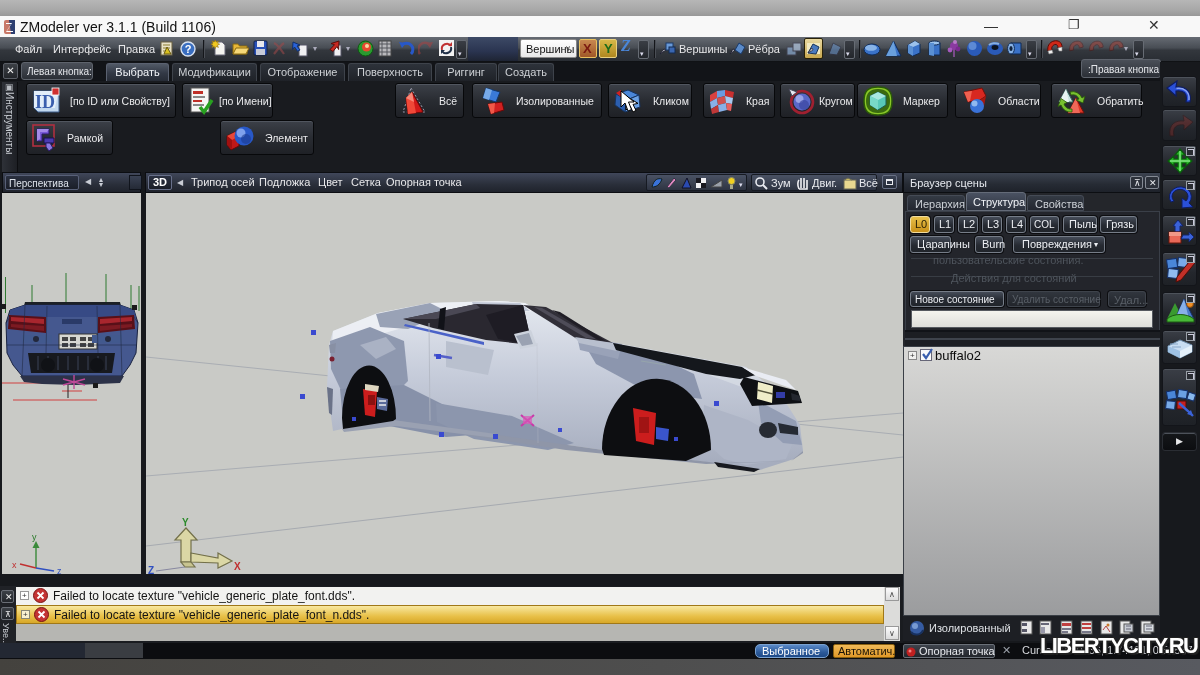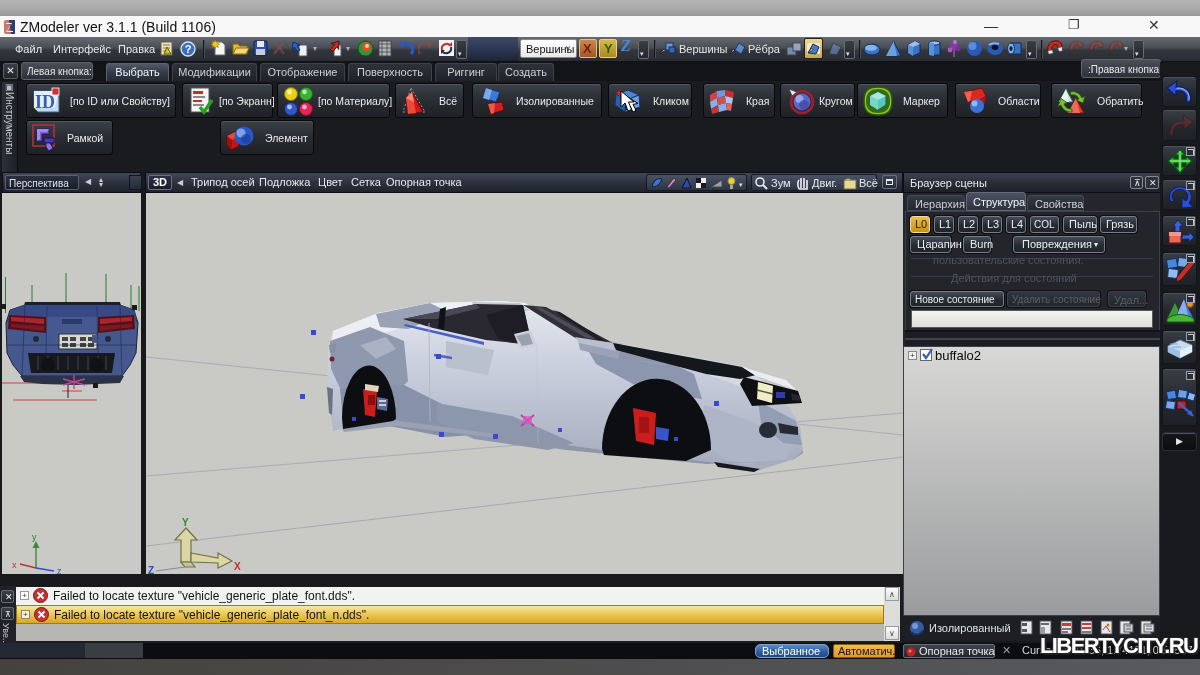--- a/index.html
+++ b/index.html
@@ -283,34 +283,21 @@
   </div>
   <div class="bigbtn" style="left:182px;top:2px;width:91px">
     <svg style="position:absolute;left:5px;top:3px" width="26" height="28" viewBox="0 0 26 28">
       <rect x="3" y="1" width="18" height="24" fill="#f6f6f4" stroke="#555"></rect>
       <rect x="5" y="4" width="10" height="3" fill="#c03028"></rect>
       <rect x="5" y="9" width="12" height="2" fill="#888"></rect>
       <rect x="5" y="13" width="9" height="2" fill="#c03028"></rect>
       <rect x="5" y="17" width="11" height="2" fill="#888"></rect>
       <path d="M12 20 l4 5 l8-12" stroke="#28a020" stroke-width="3.6" fill="none"></path>
     </svg>
-    <span class="lbl" style="left:36px">[по Экранн]</span>
-  </div>
-  <div class="bigbtn" style="left:277px;top:2px;width:113px">
-    <svg style="position:absolute;left:4px;top:2px" width="32" height="30" viewBox="0 0 32 30">
-      <circle cx="9" cy="8" r="6.5" fill="#e8d018" stroke="#887808"></circle>
-          <circle cx="7.5" cy="6" r="2.4" fill="#f8f0a0"></circle>
-      <circle cx="24" cy="8" r="6.5" fill="#38b030" stroke="#1a6a14"></circle>
-          <circle cx="22.5" cy="6" r="2.4" fill="#b0e8a8"></circle>
-      <circle cx="9" cy="23" r="6.5" fill="#3058c8" stroke="#142c6a"></circle>
-          <circle cx="7.5" cy="21" r="2.4" fill="#a8c0f0"></circle>
-      <circle cx="24" cy="23" r="6.5" fill="#e02858" stroke="#8a0c2c"></circle>
-          <circle cx="22.5" cy="21" r="2.4" fill="#f8a8c0"></circle>
-    </svg>
-    <span class="lbl" style="left:40px">[по Материалу]</span>
+    <span class="lbl" style="left:36px">[по Имени]</span>
   </div>
   <div class="bigbtn" style="left:395px;top:2px;width:69px">
     <svg style="position:absolute;left:5px;top:2px" width="28" height="30" viewBox="0 0 28 30">
       <path d="M10 2 L24 26 L2 26 Z" fill="none" stroke="#99a" stroke-dasharray="2 2"></path>
       <path d="M11 6 L22 26 L7 28 L5 12 Z" fill="#d01818" stroke="#6a0808"></path>
       <path d="M11 6 L15 27 L7 28 L5 12 Z" fill="#f04838"></path>
       <path d="M11 6 L13 16 L5 12 Z" fill="#f88878"></path>
     </svg>
     <span class="lbl" style="left:43px">Всё</span>
   </div>
@@ -684,21 +671,21 @@
       </div>
   <div class="pbtn" style="left:160px;top:44px;width:34px">
         <span style="position:absolute;left:5px;top:1px">Пыль</span>
       </div>
   <div class="pbtn" style="left:197px;top:44px;width:37px">
         <span style="position:absolute;left:5px;top:1px">Грязь</span>
       </div>
   <div class="pbtn" style="left:7px;top:64px;width:41px">
         <span style="position:absolute;left:6px;top:1px">Царапины</span>
       </div>
-  <div class="pbtn" style="left:60px;top:64px;width:28px">
+  <div class="pbtn" style="left:72px;top:64px;width:28px">
         <span style="position:absolute;left:6px;top:1px">Burn</span>
       </div>
   <div class="pbtn" style="left:110px;top:64px;width:92px">
         <span style="position:absolute;left:8px;top:1px">Повреждения</span>
         <span style="position:absolute;right:6px;top:3px;font-size:8px">▾</span>
       </div>
   <div style="left:8px;top:86px;width:242px;height:1px;background:#383d44"></div>
   <span style="left:30px;top:82px;color:#4e545c;font-size:11px">пользовательские состояния.</span>
   <div style="left:8px;top:104px;width:242px;height:1px;background:#383d44"></div>
   <span style="left:48px;top:100px;color:#4e545c;font-size:11px">Действия для состояний</span>

